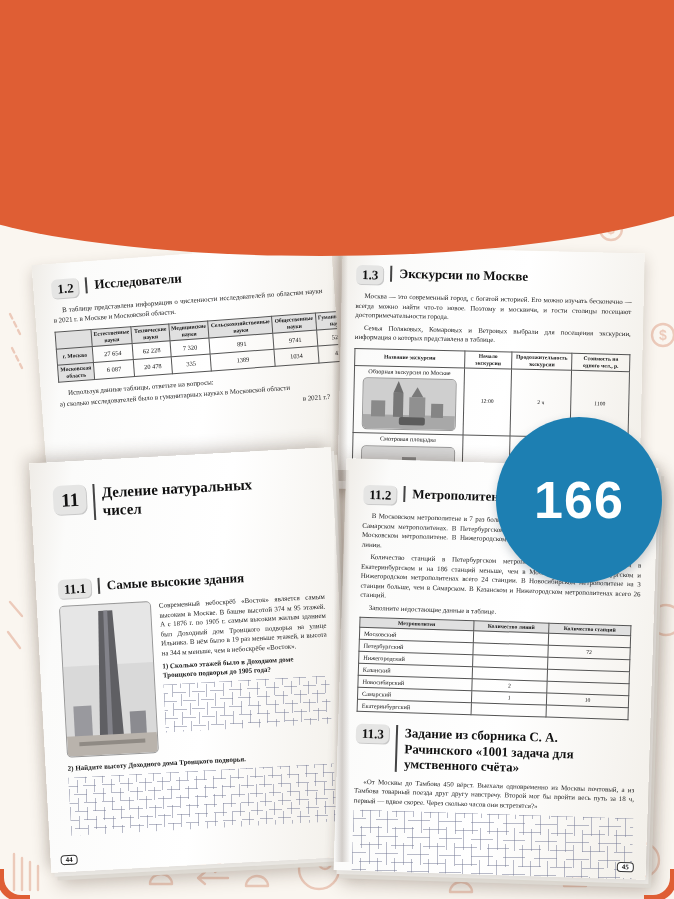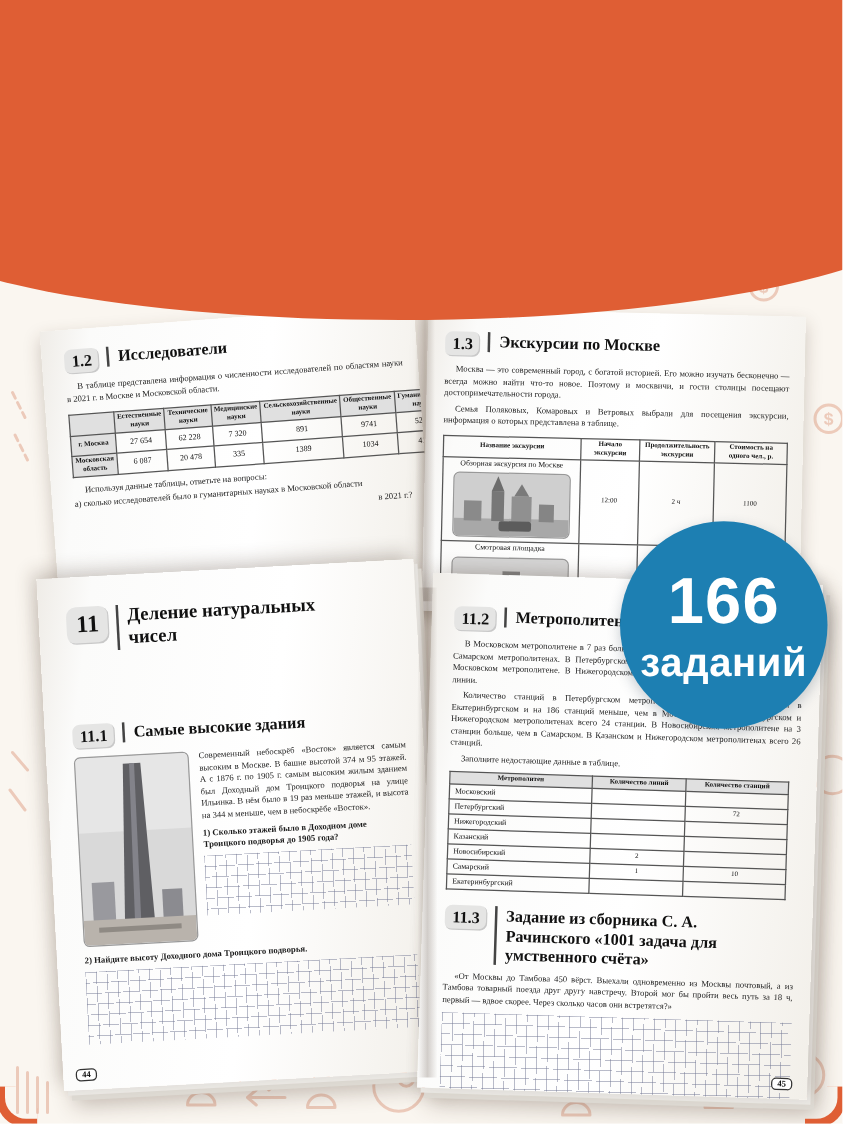--- a/index.html
+++ b/index.html
@@ -372,21 +372,20 @@
     </div>
     <div class="bodytext indent" style="margin-top:4px">«От Москвы до Тамбова 450 вёрст. Выехали одновременно из Москвы почтовый, а из Тамбова товарный поезда друг другу навстречу. Второй мог бы пройти весь путь за 18 ч, первый — вдвое скорее. Через сколько часов они встретятся?»</div>
     <div class="grid" style="height:66px;margin-top:5px"></div>
     <span class="pgnum" style="right:12px">45</span>
   </div>
 
   <div class="spine spine-bottom"></div>
 
   <div class="blue-circle">
     <div class="blue-num">166</div>
-    <div class="blue-lab">заданий</div>
   </div>
 
   <div class="header"></div>
   <div class="header-text">
     <div>Все задания построены на сведениях</div>
     <div>об истории, культуре, транспорте и</div>
     <div>промышленности Москвы</div>
   </div>
   <div style="z-index:5" class="corner corner-bl"></div>
   <div style="z-index:5" class="corner corner-br"></div>

